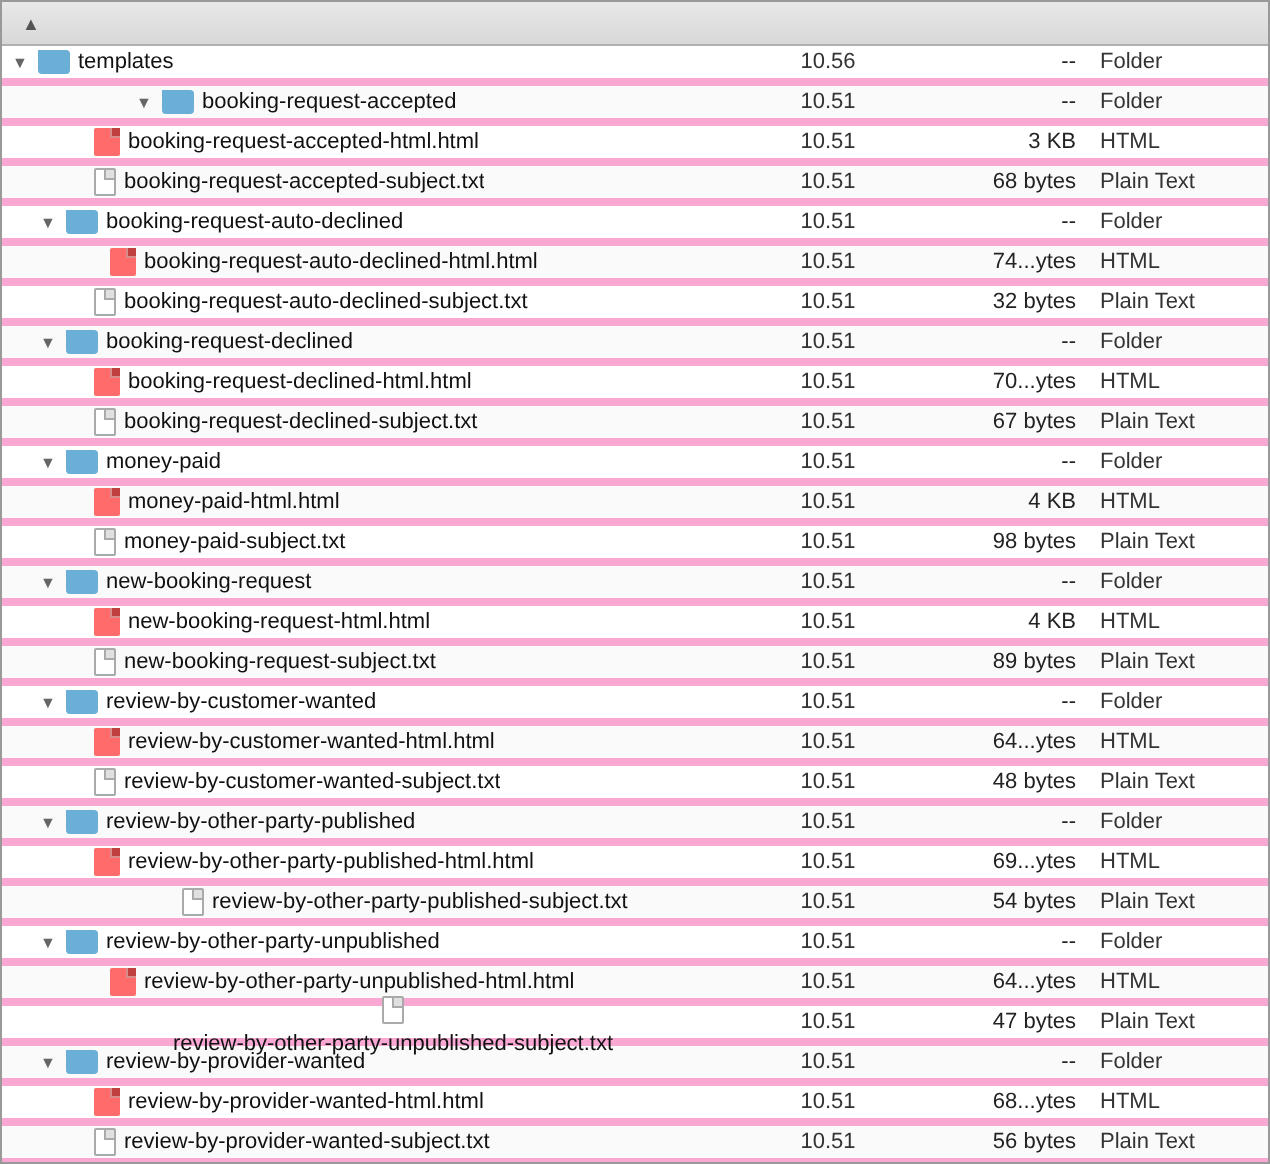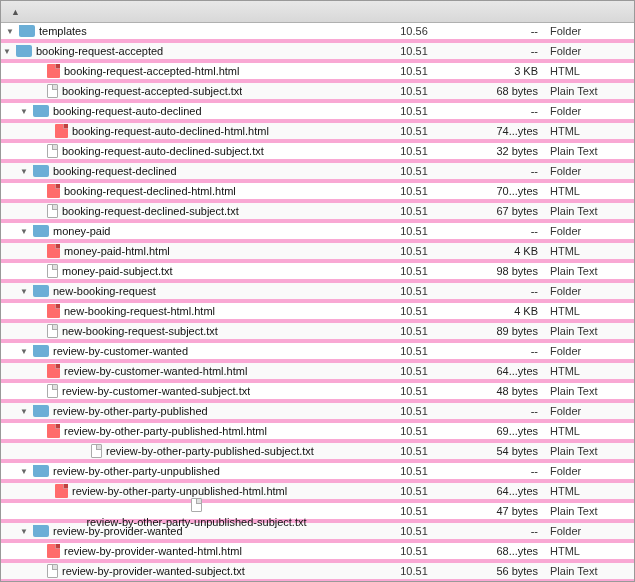--- a/index.html
+++ b/index.html
@@ -163,21 +163,21 @@
     <div class="cell cell-name" style="padding-left:4px;">
       <span class="triangle open"></span>
       <span class="fi-folder"></span>
       <span class="name-text">templates</span>
     </div>
     <div class="cell col-date">10.56</div>
     <div class="cell cell-right">--</div>
     <div class="cell kind-text">Folder</div>
   </div>
       <div class="row alt">
-    <div class="cell cell-name" style="padding-left:1px;">
+    <div class="cell cell-name" style="padding-left:18px;margin-left:48px;">
       <span class="triangle open"></span>
       <span class="fi-folder"></span>
       <span class="name-text">booking-request-accepted</span>
     </div>
     <div class="cell col-date">10.51</div>
     <div class="cell cell-right">--</div>
     <div class="cell kind-text">Folder</div>
   </div>
       <div class="row">
     <div class="cell cell-name" style="padding-left:32px;">

